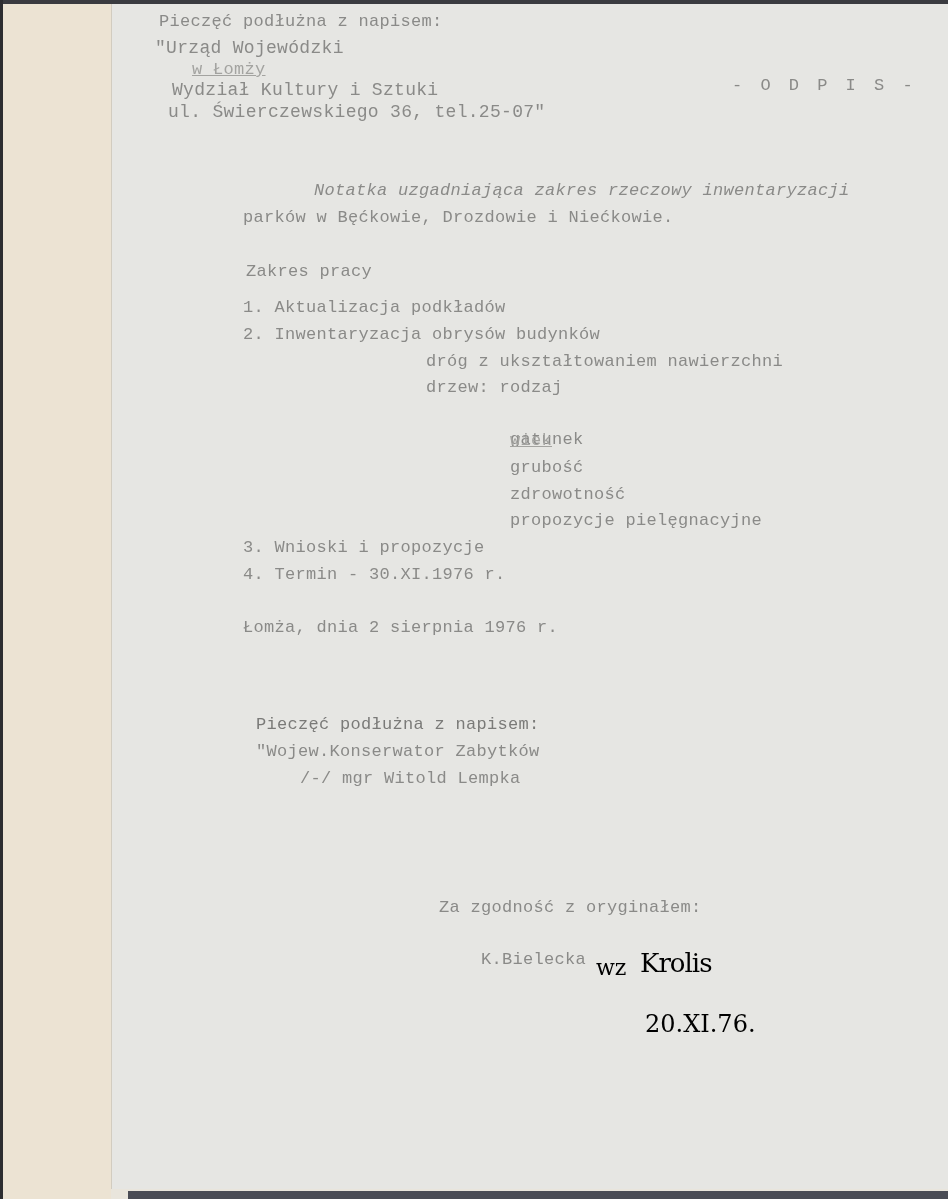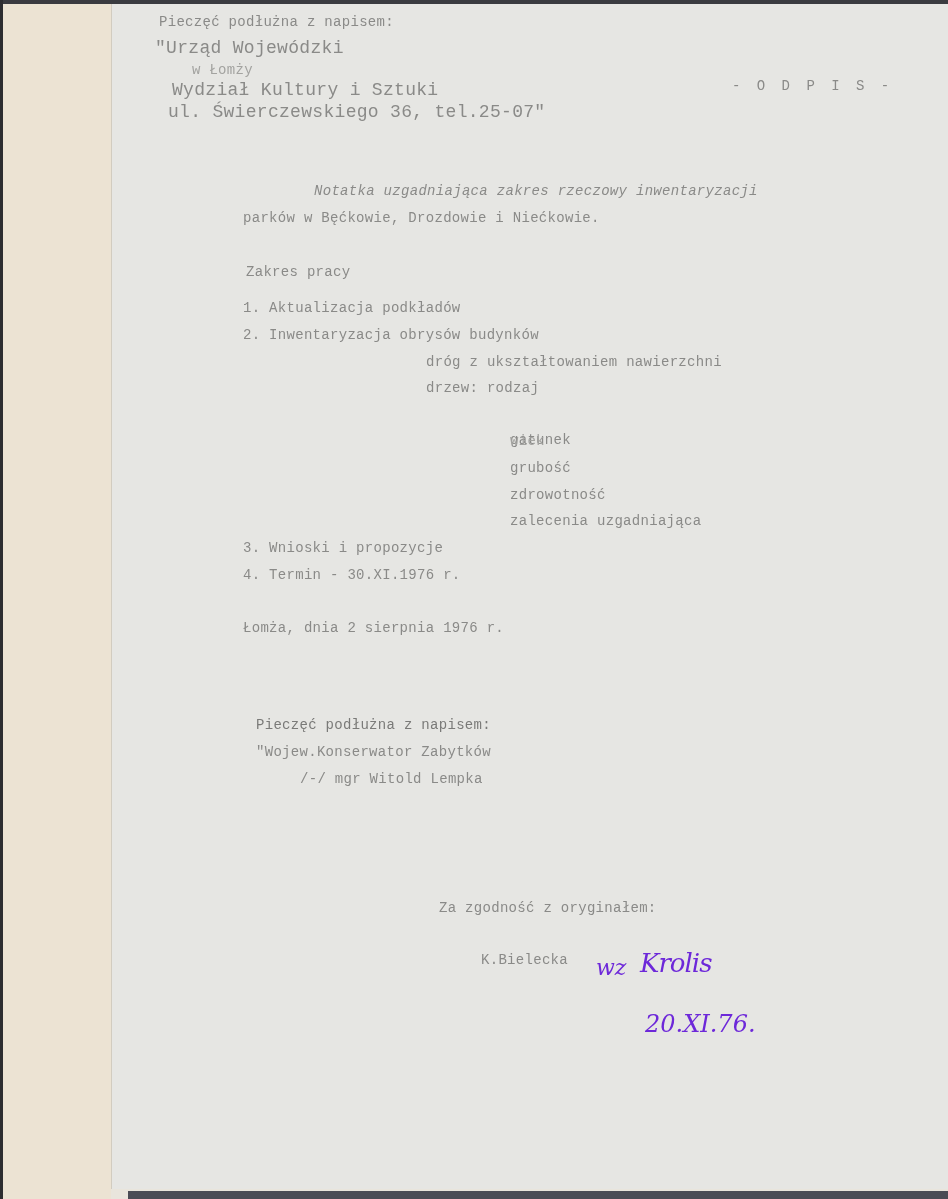--- a/index.html
+++ b/index.html
@@ -12,25 +12,25 @@
     .left-edge { position: absolute; left: 0; top: 0; width: 3px; height: 1199px; background: #2d2d30; }
     .left-strip { position: absolute; left: 3px; top: 4px; width: 108px; height: 1195px; background: #ece3d3; }
     .paper {
       position: absolute; left: 111px; top: 4px; width: 837px; height: 1185px;
       background: #e6e6e3;
       border-left: 1px solid #d2ccc0;
     }
     .bottom-border { position: absolute; left: 128px; top: 1191px; width: 820px; height: 8px; background: #4a4c55; }
     .t {
       position: absolute; white-space: pre; color: #8a8a88;
-      font-size: 14px; line-height: 20px; letter-spacing: 0.3px;
+      font-size: 17px; line-height: 20px; letter-spacing: 0.3px;
     }
     .dark { color: #7a7a78; }
-    .light { color: #a3a3a0; }
-    .ink { position: absolute; color: #6d28d9; font-family: "DejaVu Serif", serif; font-style: italic; white-space: pre; }
+    .light { color: #a3a3a0; text-decoration: underline; }
+    .ink { position: absolute; color: #000000; font-family: "DejaVu Serif", serif; white-space: pre; }
   </style>
 </head>
 <body>
 
 <div class="top-border"></div>
 <div class="left-edge"></div>
 <div class="left-strip"></div>
 
 <div class="paper"></div>
 
@@ -47,21 +47,21 @@
 
 <div class="t" style="left:246px; top:262px;">Zakres pracy</div>
 <div class="t" style="left:243px; top:298px;">1. Aktualizacja podkładów</div>
 <div class="t" style="left:243px; top:325px;">2. Inwentaryzacja obrysów budynków</div>
 <div class="t" style="left:426px; top:352px;">dróg z ukształtowaniem nawierzchni</div>
 <div class="t" style="left:426px; top:378px;">drzew: rodzaj</div>
 <div class="t" style="left:510px; top:405px;margin-top:25px;">gatunek</div>
 <div class="t light" style="left:510px; top:431px;">wiek</div>
 <div class="t" style="left:510px; top:458px;">grubość</div>
 <div class="t" style="left:510px; top:485px;">zdrowotność</div>
-<div class="t" style="left:510px; top:511px;">zalecenia uzgadniająca</div>
+<div class="t" style="left:510px; top:511px;">propozycje pielęgnacyjne</div>
 <div class="t" style="left:243px; top:538px;">3. Wnioski i propozycje</div>
 <div class="t" style="left:243px; top:565px;">4. Termin - 30.XI.1976 r.</div>
 
 <div class="t" style="left:243px; top:618px;">Łomża, dnia 2 sierpnia 1976 r.</div>
 
 <div class="t dark" style="left:256px; top:715px;">Pieczęć podłużna z napisem:</div>
 <div class="t" style="left:256px; top:742px;">"Wojew.Konserwator Zabytków</div>
 <div class="t" style="left:300px; top:769px;">/-/ mgr Witold Lempka</div>
 
 <div class="t" style="left:428px; top:898px;margin-left:11px;">Za zgodność z oryginałem:</div>

